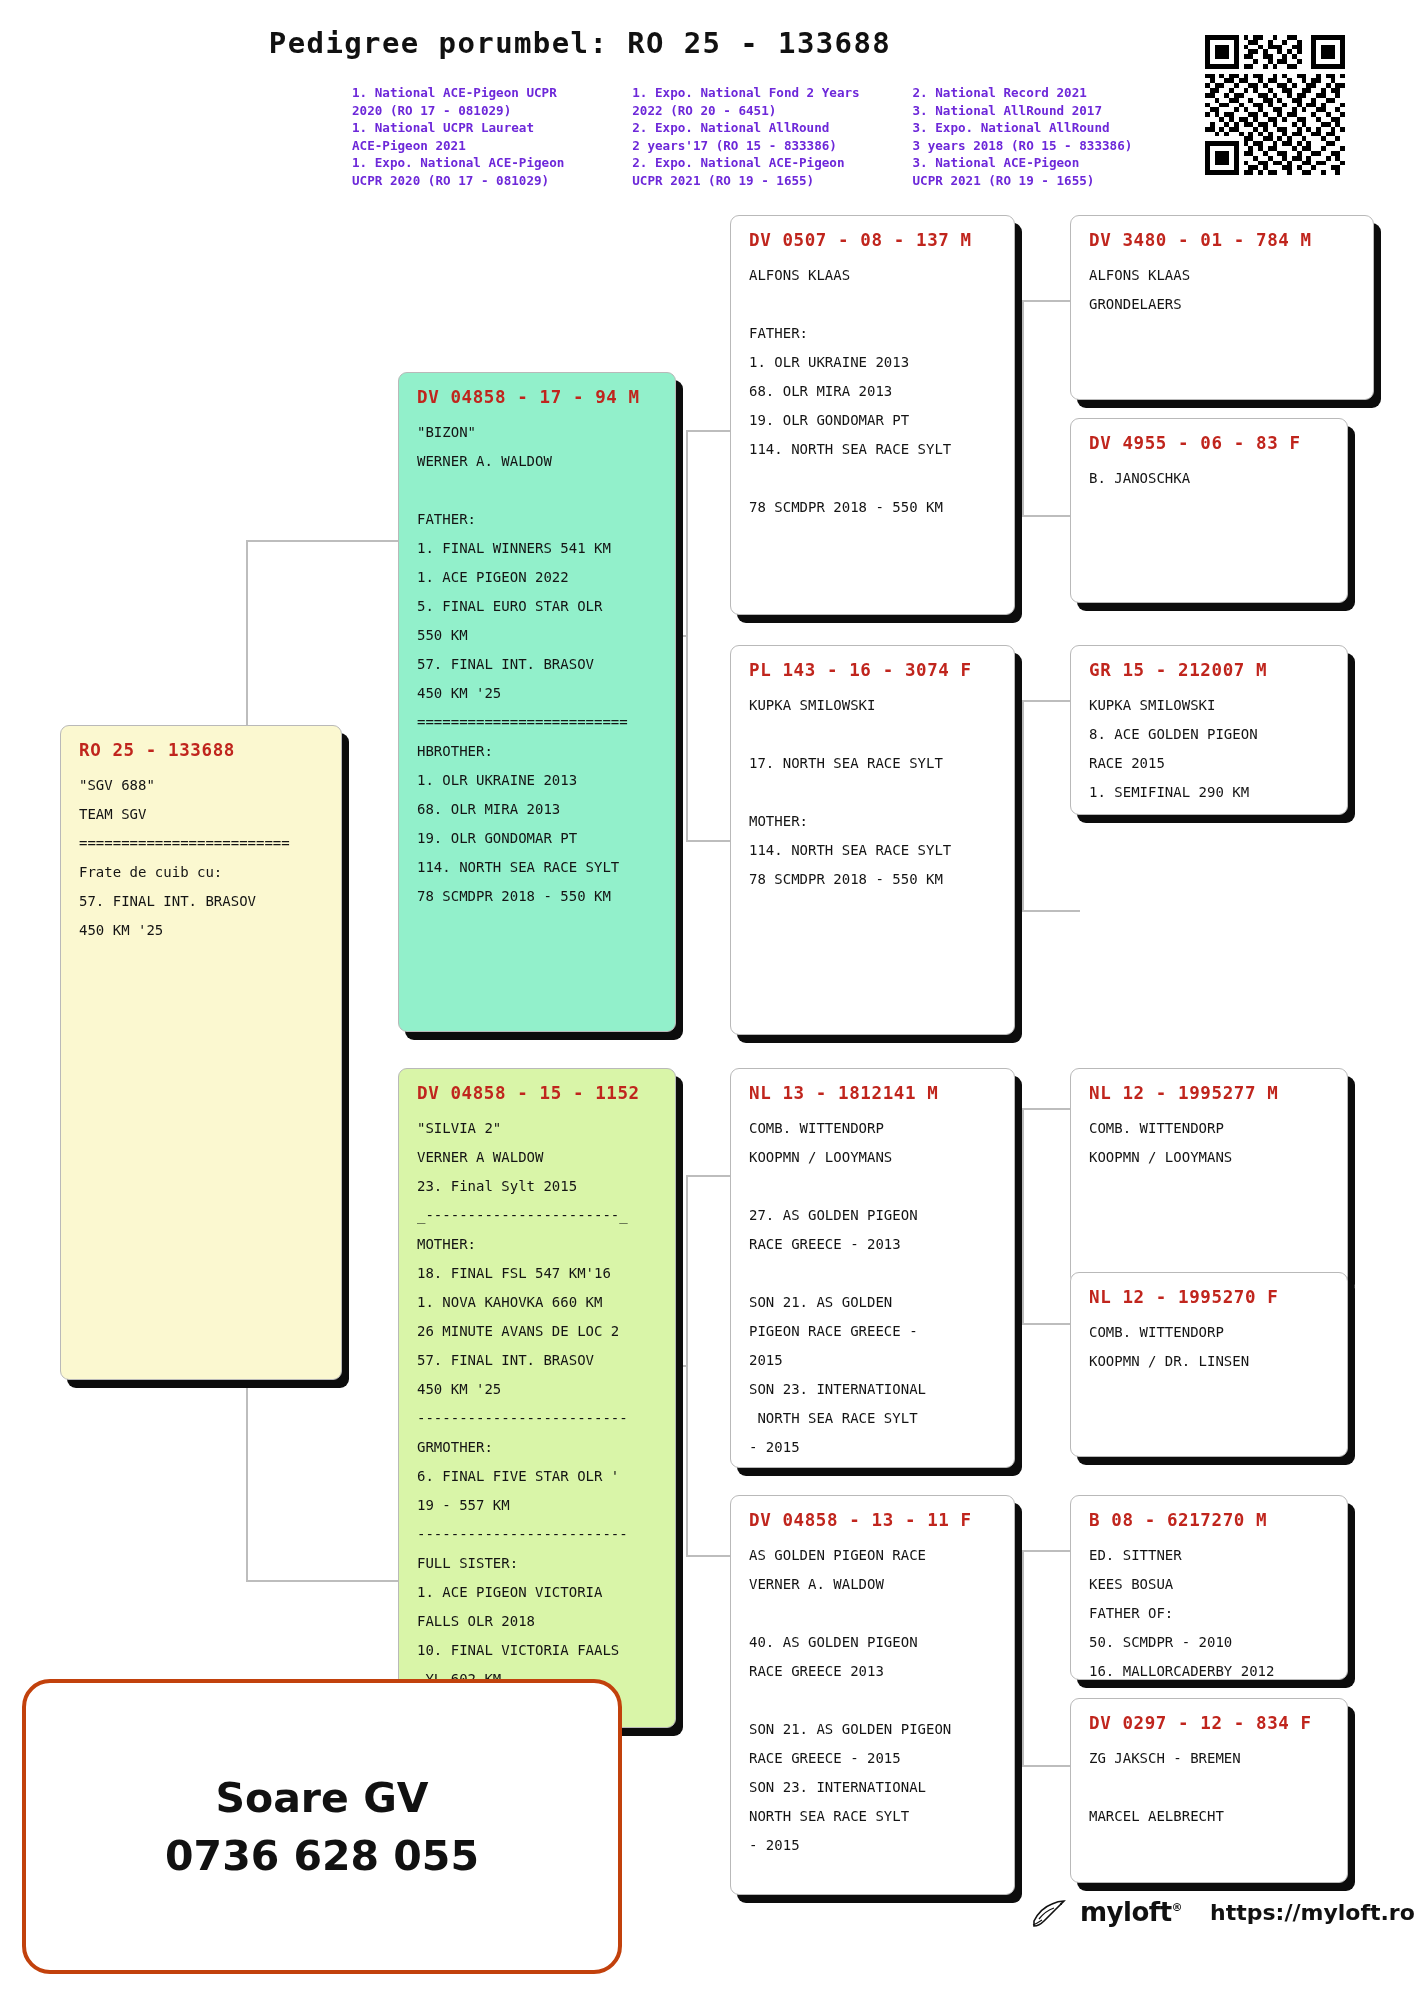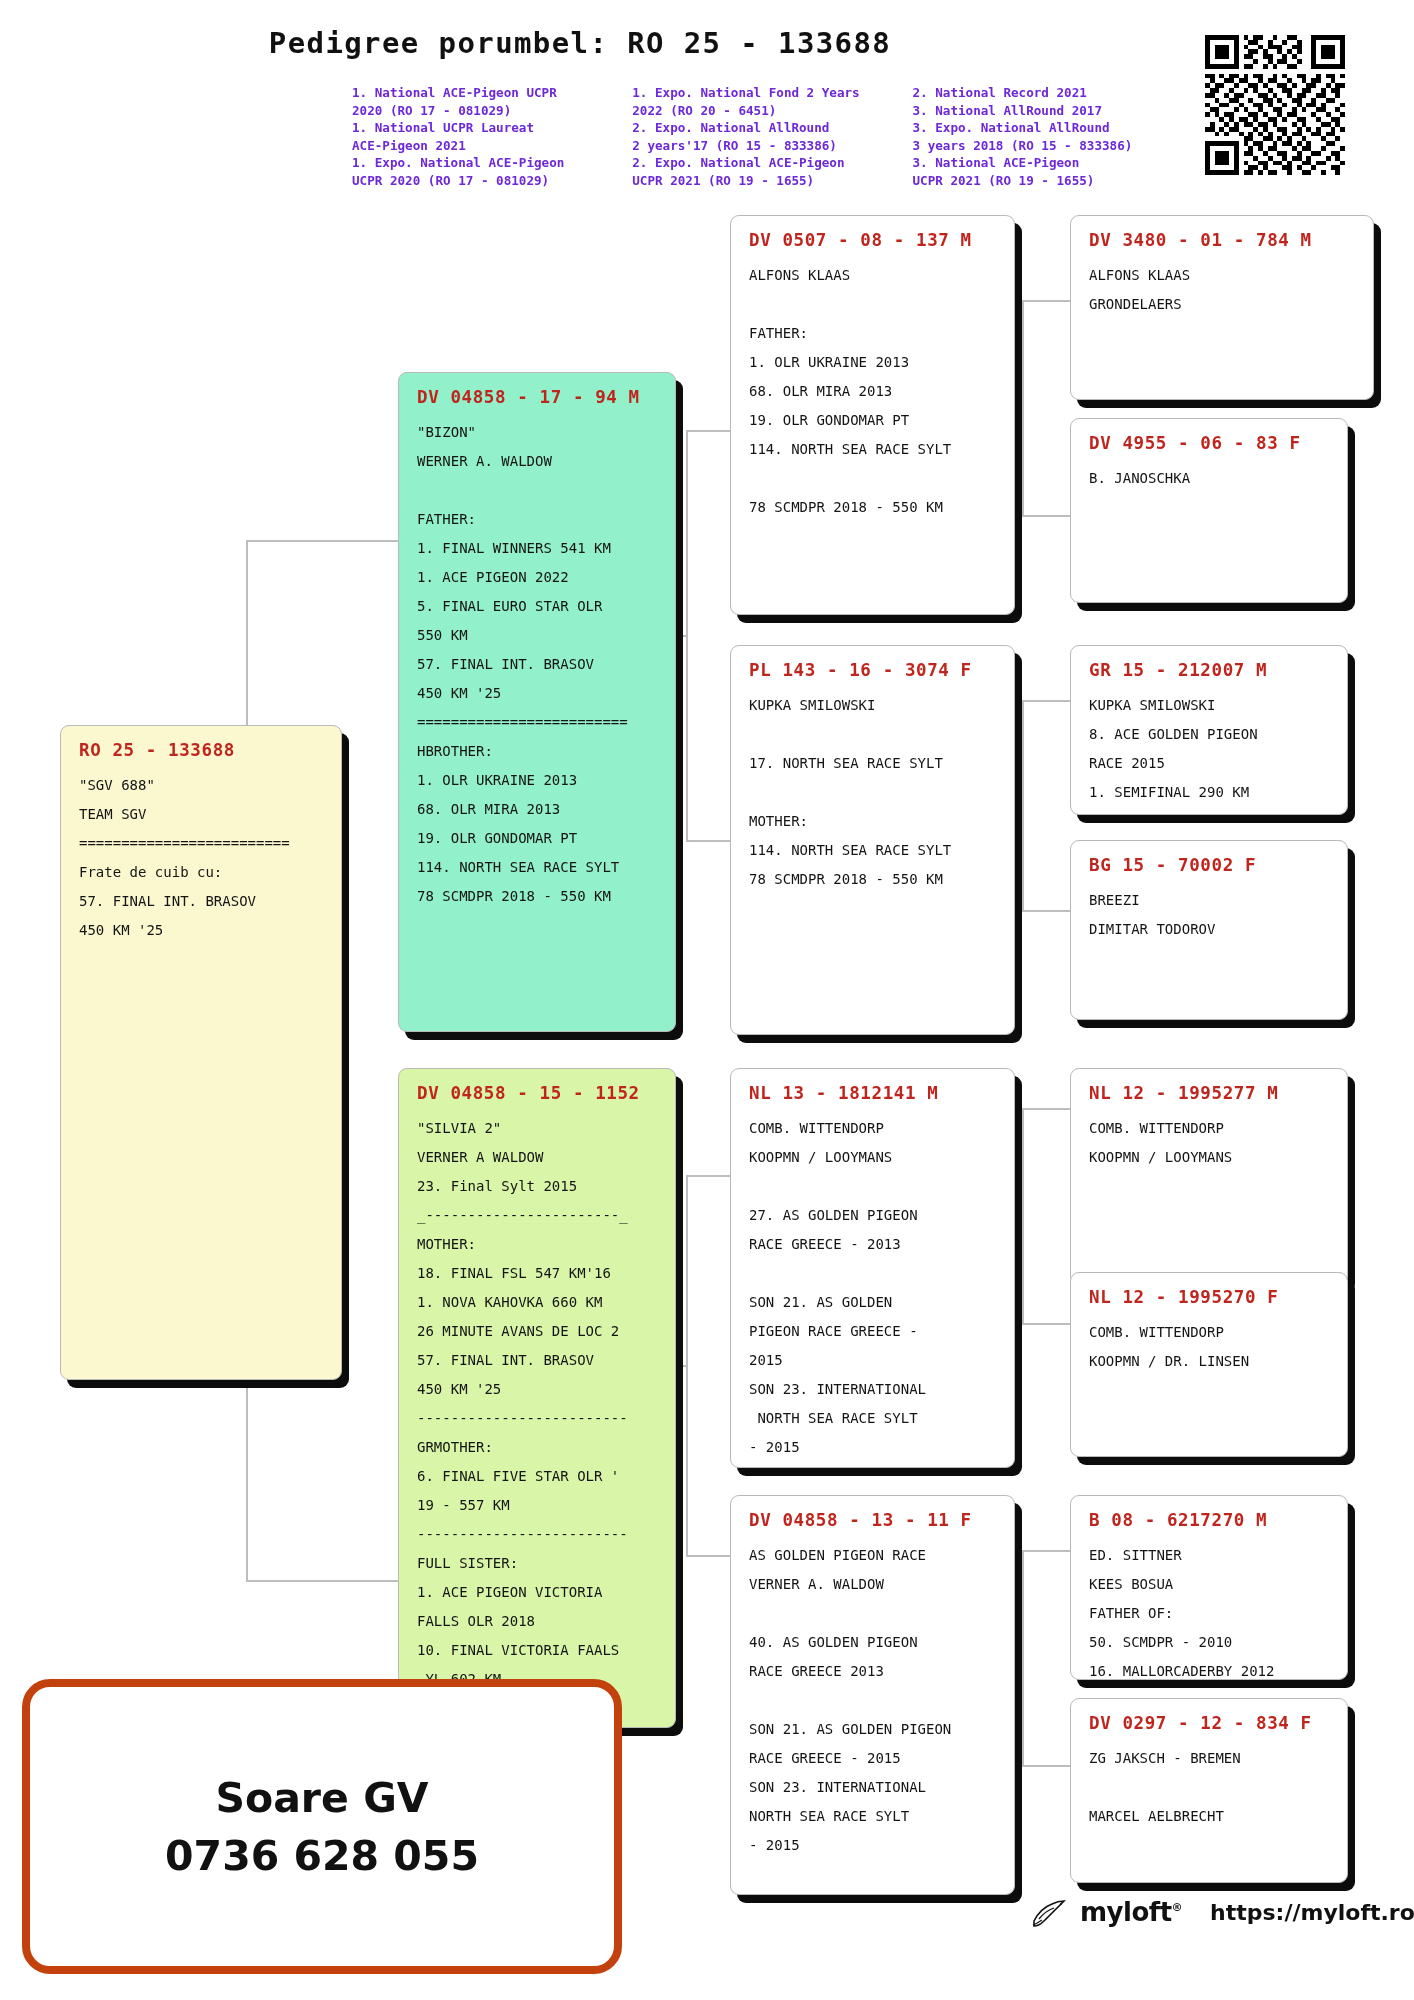--- a/index.html
+++ b/index.html
@@ -96,21 +96,21 @@
     background: #bdbdbd;
   }
   .lnv { width: 2px; }
   .lnh { height: 2px; }
 
   
   .contact {
     position: absolute;
     left: 22px; top: 1679px;
     width: 600px; height: 295px;
-    border: 8px solid #c2410c;
+    border: 4px solid #c2410c;
     border-radius: 28px;
     background: #fff;
     display: flex;
     flex-direction: column;
     align-items: center;
     justify-content: center;
     gap: 2px;
   }
   .contact div {
     font-family: "DejaVu Sans", "Liberation Sans", sans-serif;
@@ -571,25 +571,20 @@
   </div>
 
   <div class="card" style="left:1070px; top:645px; width:278px; height:170px;">
     <div class="cid">GR 15 - 212007 M</div>
     <div class="body">KUPKA SMILOWSKI
 8. ACE GOLDEN PIGEON
 RACE 2015
 1. SEMIFINAL 290 KM</div>
   </div>
 
-  <div class="card" style="left:1070px; top:840px; width:278px; height:180px;">
-    <div class="cid">BG 15 - 70002 F</div>
-    <div class="body">BREEZI
-DIMITAR TODOROV</div>
-  </div>
 
   <div class="card" style="left:1070px; top:1068px; width:278px; height:217px;">
     <div class="cid">NL 12 - 1995277 M</div>
     <div class="body">COMB. WITTENDORP
 KOOPMN / LOOYMANS</div>
   </div>
 
   <div class="card" style="left:1070px; top:1272px; width:278px; height:185px;">
     <div class="cid">NL 12 - 1995270 F</div>
     <div class="body">COMB. WITTENDORP

